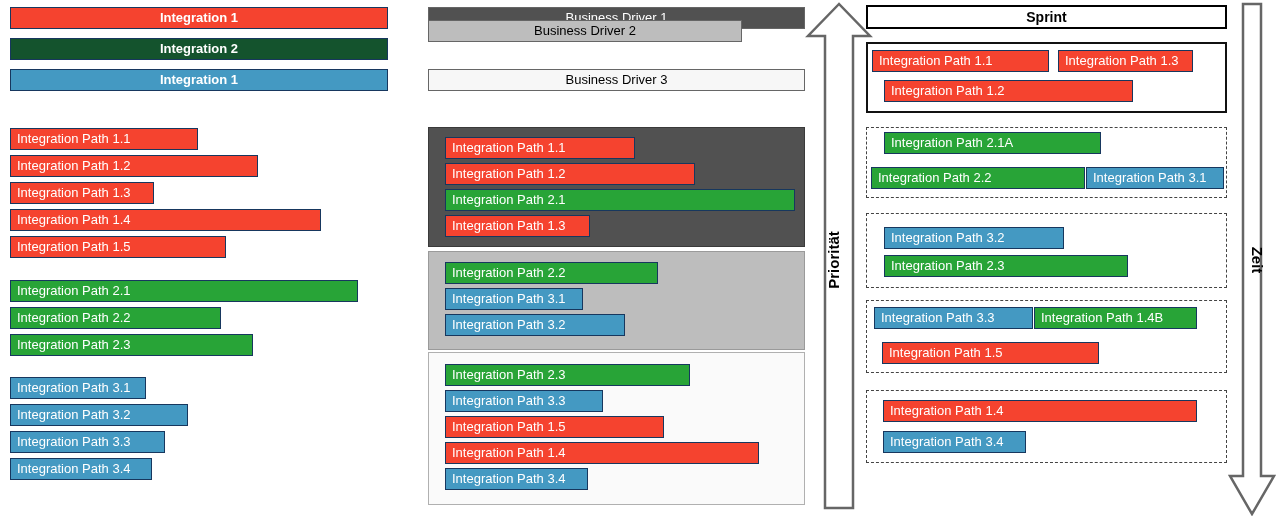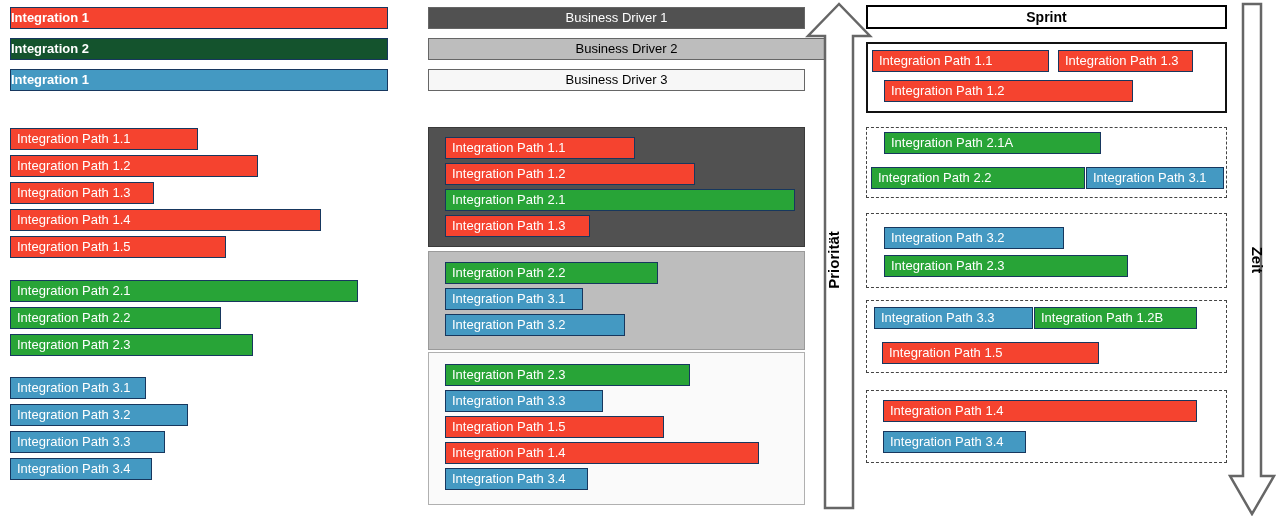--- a/index.html
+++ b/index.html
@@ -6,21 +6,21 @@
   .canvas{
     position:relative;width:1276px;height:516px;background:#fff;overflow:hidden;
     font-family:"Liberation Sans",sans-serif;
   }
   .bar{
     position:absolute;height:22px;box-sizing:border-box;
     border:1px solid #17375e;color:#fff;
     font-size:13px;line-height:20px;padding-left:6px;
     white-space:nowrap;overflow:hidden;
   }
-  .bar.center{font-weight:bold;padding-left:0;}
+  .bar.center{text-align:center;font-weight:bold;padding-left:0;}
   .driver{
     position:absolute;height:22px;box-sizing:border-box;border:1px solid #666;
     font-size:13px;line-height:20px;font-weight:normal;text-align:center;
     white-space:nowrap;overflow:hidden;
   }
   .groupbox{position:absolute;box-sizing:border-box;}
   .sprintbox{position:absolute;box-sizing:border-box;background:#fff;}
   .sprintbox.solid{border:2px solid #111;}
   .sprintbox.dashed{border:1px dashed #444;}
   .sprint-header{
@@ -49,21 +49,21 @@
       <div class="bar" style="left: 10px; top: 307px; width: 211px; background: rgb(40, 164, 55);">Integration Path 2.2</div>
       <div class="bar" style="left: 10px; top: 334px; width: 243px; background: rgb(40, 164, 55);">Integration Path 2.3</div>
       <div class="bar" style="left: 10px; top: 377px; width: 136px; background: rgb(68, 153, 194);">Integration Path 3.1</div>
       <div class="bar" style="left: 10px; top: 404px; width: 178px; background: rgb(68, 153, 194);">Integration Path 3.2</div>
       <div class="bar" style="left: 10px; top: 431px; width: 155px; background: rgb(68, 153, 194);">Integration Path 3.3</div>
       <div class="bar" style="left: 10px; top: 458px; width: 142px; background: rgb(68, 153, 194);">Integration Path 3.4</div>
     </div>
 
   <div id="middle-panel">
       <div class="driver" style="left: 428px; top: 7px; width: 377px; background: rgb(81, 81, 81); color: rgb(255, 255, 255);">Business Driver 1</div>
-      <div class="driver" style="left: 428px; top: 38px; width: 397px; background: rgb(189, 189, 189); color: rgb(0, 0, 0);">Business Driver 2</div>
+      <div class="driver" style="left: 428px; top: 20px; width: 314px; background: rgb(189, 189, 189); color: rgb(0, 0, 0);">Business Driver 2</div>
       <div class="driver" style="left: 428px; top: 69px; width: 377px; background: rgb(247, 247, 247); color: rgb(0, 0, 0);">Business Driver 3</div>
       <div class="groupbox" style="left: 428px; top: 127px; width: 377px; height: 120px; background: rgb(81, 81, 81); border: 1px solid rgb(58, 58, 58);"></div>
       <div class="groupbox" style="left: 428px; top: 251px; width: 377px; height: 99px; background: rgb(189, 189, 189); border: 1px solid rgb(154, 154, 154);"></div>
       <div class="groupbox" style="left: 428px; top: 352px; width: 377px; height: 153px; background: rgb(250, 250, 250); border: 1px solid rgb(176, 176, 176);"></div>
       <div class="bar" style="left: 445px; top: 137px; width: 190px; background: rgb(245, 67, 47);">Integration Path 1.1</div>
       <div class="bar" style="left: 445px; top: 163px; width: 250px; background: rgb(245, 67, 47);">Integration Path 1.2</div>
       <div class="bar" style="left: 445px; top: 189px; width: 350px; background: rgb(40, 164, 55);">Integration Path 2.1</div>
       <div class="bar" style="left: 445px; top: 215px; width: 145px; background: rgb(245, 67, 47);">Integration Path 1.3</div>
       <div class="bar" style="left: 445px; top: 262px; width: 213px; background: rgb(40, 164, 55);">Integration Path 2.2</div>
       <div class="bar" style="left: 445px; top: 288px; width: 138px; background: rgb(68, 153, 194);">Integration Path 3.1</div>
@@ -89,21 +89,21 @@
       <div class="sprintbox dashed" style="left: 866px; top: 390px; width: 361px; height: 73px;"></div>
       <div class="bar" style="left: 872px; top: 50px; width: 177px; background: rgb(245, 67, 47);">Integration Path 1.1</div>
       <div class="bar" style="left: 1058px; top: 50px; width: 135px; background: rgb(245, 67, 47);">Integration Path 1.3</div>
       <div class="bar" style="left: 884px; top: 80px; width: 249px; background: rgb(245, 67, 47);">Integration Path 1.2</div>
       <div class="bar" style="left: 884px; top: 132px; width: 217px; background: rgb(40, 164, 55);">Integration Path 2.1A</div>
       <div class="bar" style="left: 871px; top: 167px; width: 214px; background: rgb(40, 164, 55);">Integration Path 2.2</div>
       <div class="bar" style="left: 1086px; top: 167px; width: 138px; background: rgb(68, 153, 194);">Integration Path 3.1</div>
       <div class="bar" style="left: 884px; top: 227px; width: 180px; background: rgb(68, 153, 194);">Integration Path 3.2</div>
       <div class="bar" style="left: 884px; top: 255px; width: 244px; background: rgb(40, 164, 55);">Integration Path 2.3</div>
       <div class="bar" style="left: 874px; top: 307px; width: 159px; background: rgb(68, 153, 194);">Integration Path 3.3</div>
-      <div class="bar" style="left: 1034px; top: 307px; width: 163px; background: rgb(40, 164, 55);">Integration Path 1.2B</div>
+      <div class="bar" style="left: 1034px; top: 307px; width: 163px; background: rgb(40, 164, 55);">Integration Path 1.4B</div>
       <div class="bar" style="left: 882px; top: 342px; width: 217px; background: rgb(245, 67, 47);">Integration Path 1.5</div>
       <div class="bar" style="left: 883px; top: 400px; width: 314px; background: rgb(245, 67, 47);">Integration Path 1.4</div>
       <div class="bar" style="left: 883px; top: 431px; width: 143px; background: rgb(68, 153, 194);">Integration Path 3.4</div>
     </div>
 
   <svg id="time-arrow" style="left:1228px;top:2px;" width="48" height="514" viewBox="0 0 48 514">
     <polygon points="15,2 15,474 2,474 24,512 46,474 33,474 33,2" fill="#ffffff" stroke="#666666" stroke-width="2.5" stroke-linejoin="miter"></polygon>
     <text x="24" y="258" font-size="15" text-anchor="middle" transform="rotate(90 24 258)">Zeit</text>
   </svg>
 

